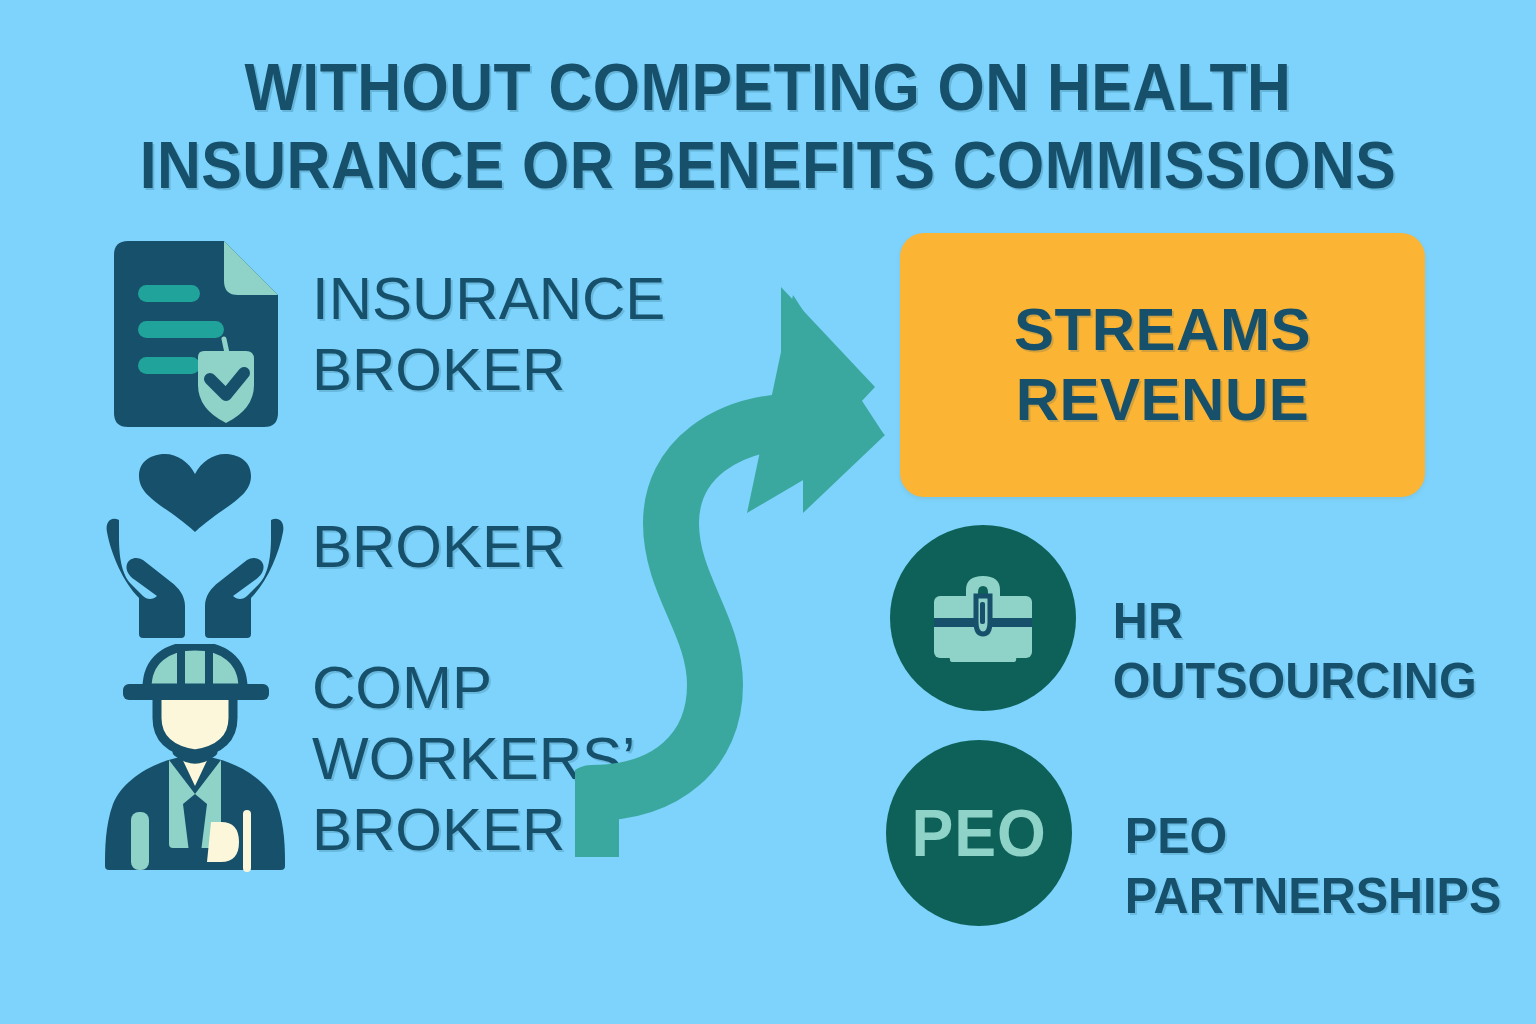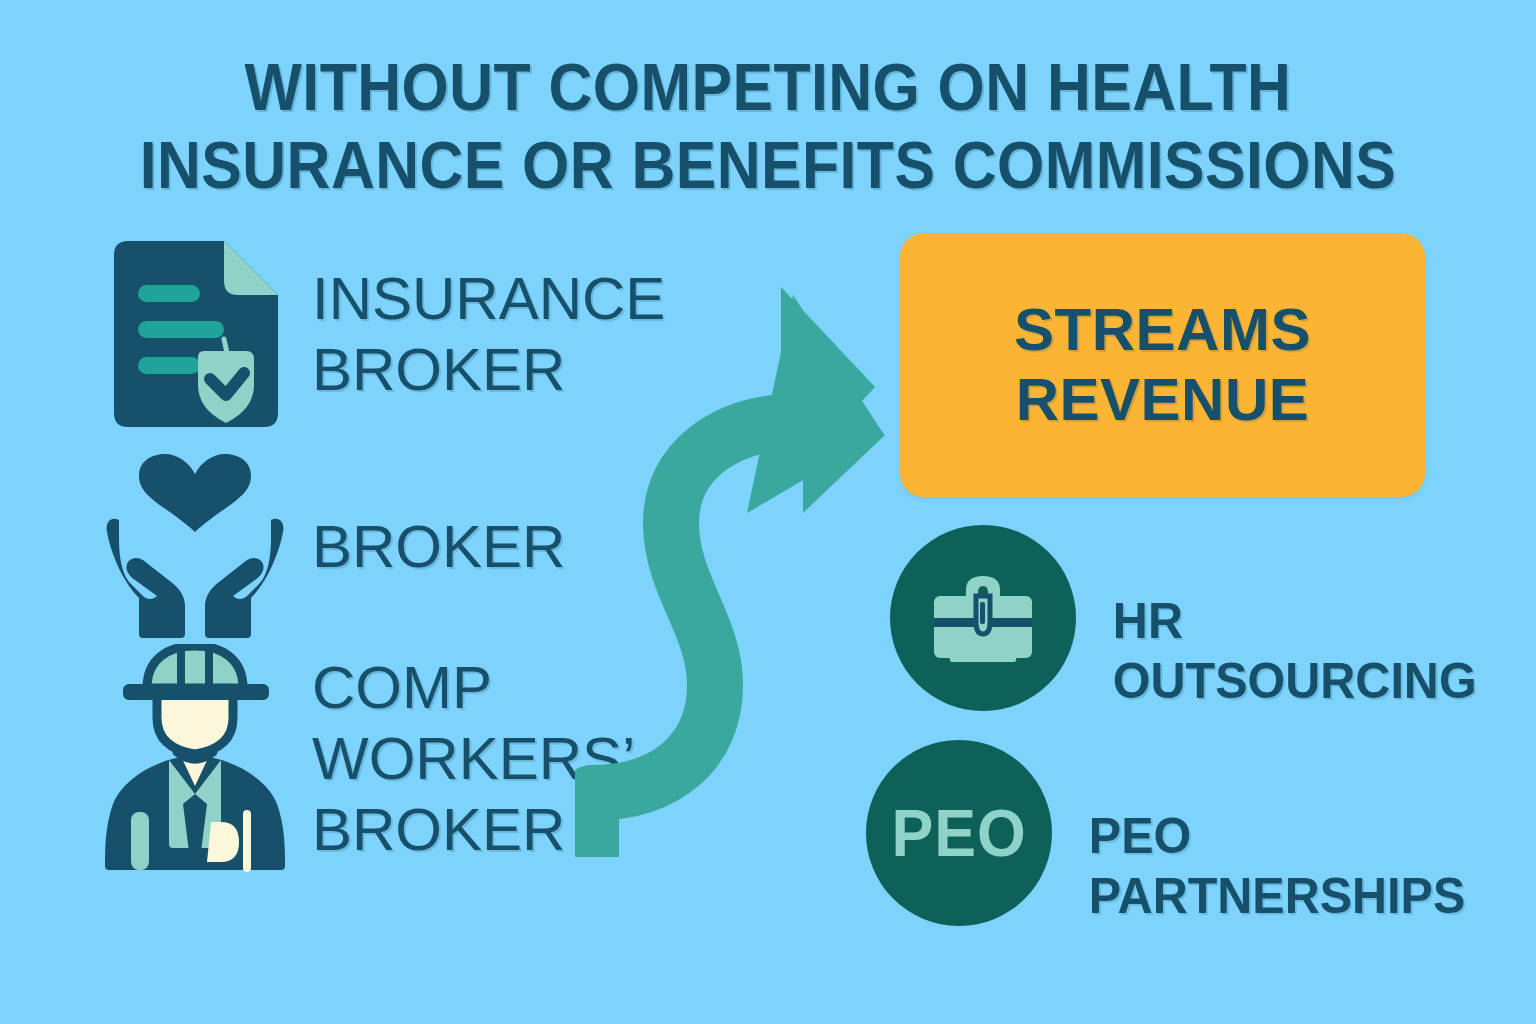--- a/index.html
+++ b/index.html
@@ -106,21 +106,21 @@
     text-shadow: 2px 2px 0 rgba(23,80,107,0.18);
   }
 
   
   .outcome-row {
     position: absolute;
     display: flex;
     align-items: flex-end;
   }
   #outcome-hr   { left: 890px; top: 525px; }
-  #outcome-peo  { left: 866px; top: 740px; }
+  #outcome-peo  { left: 886px; top: 740px; gap: 16px; }
 
   .badge-circle {
     width: 186px;
     height: 186px;
     min-width: 186px;
     border-radius: 50%;
     background: #0E6158;
     display: flex;
     align-items: center;
     justify-content: center;

